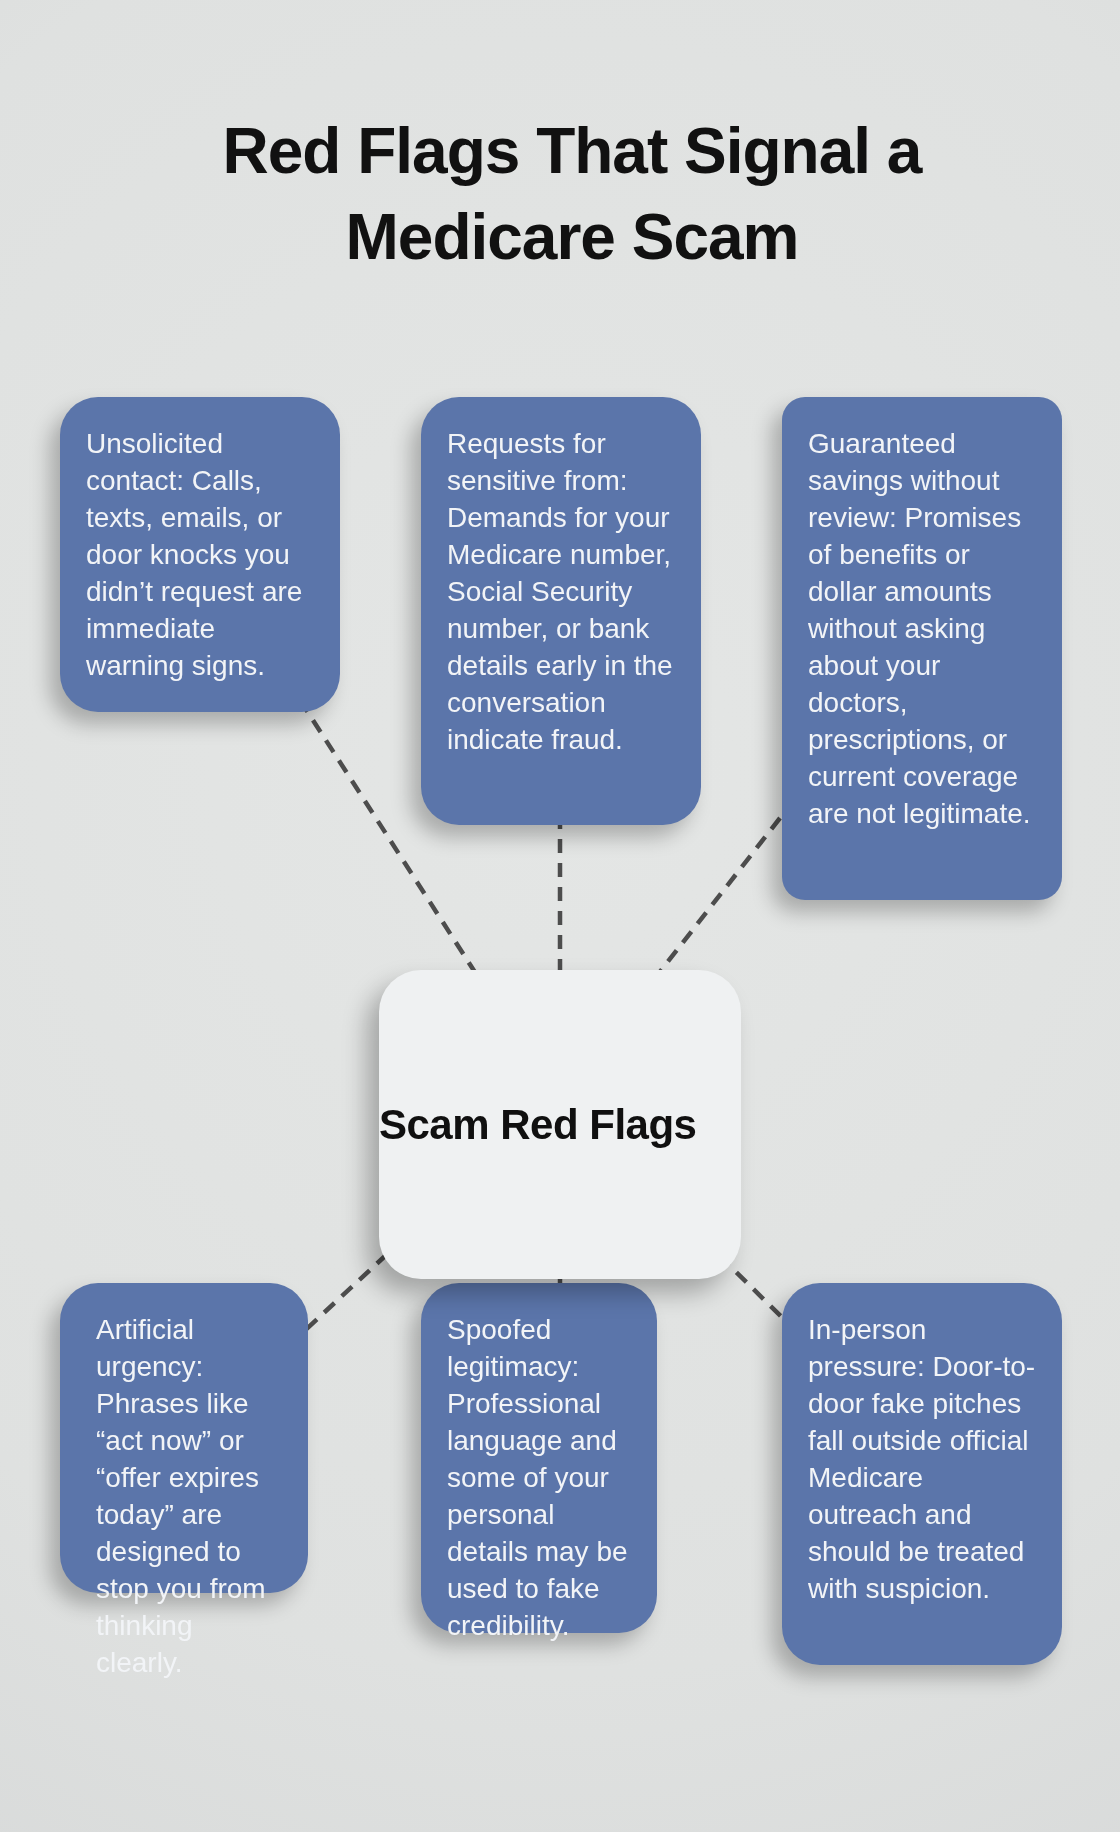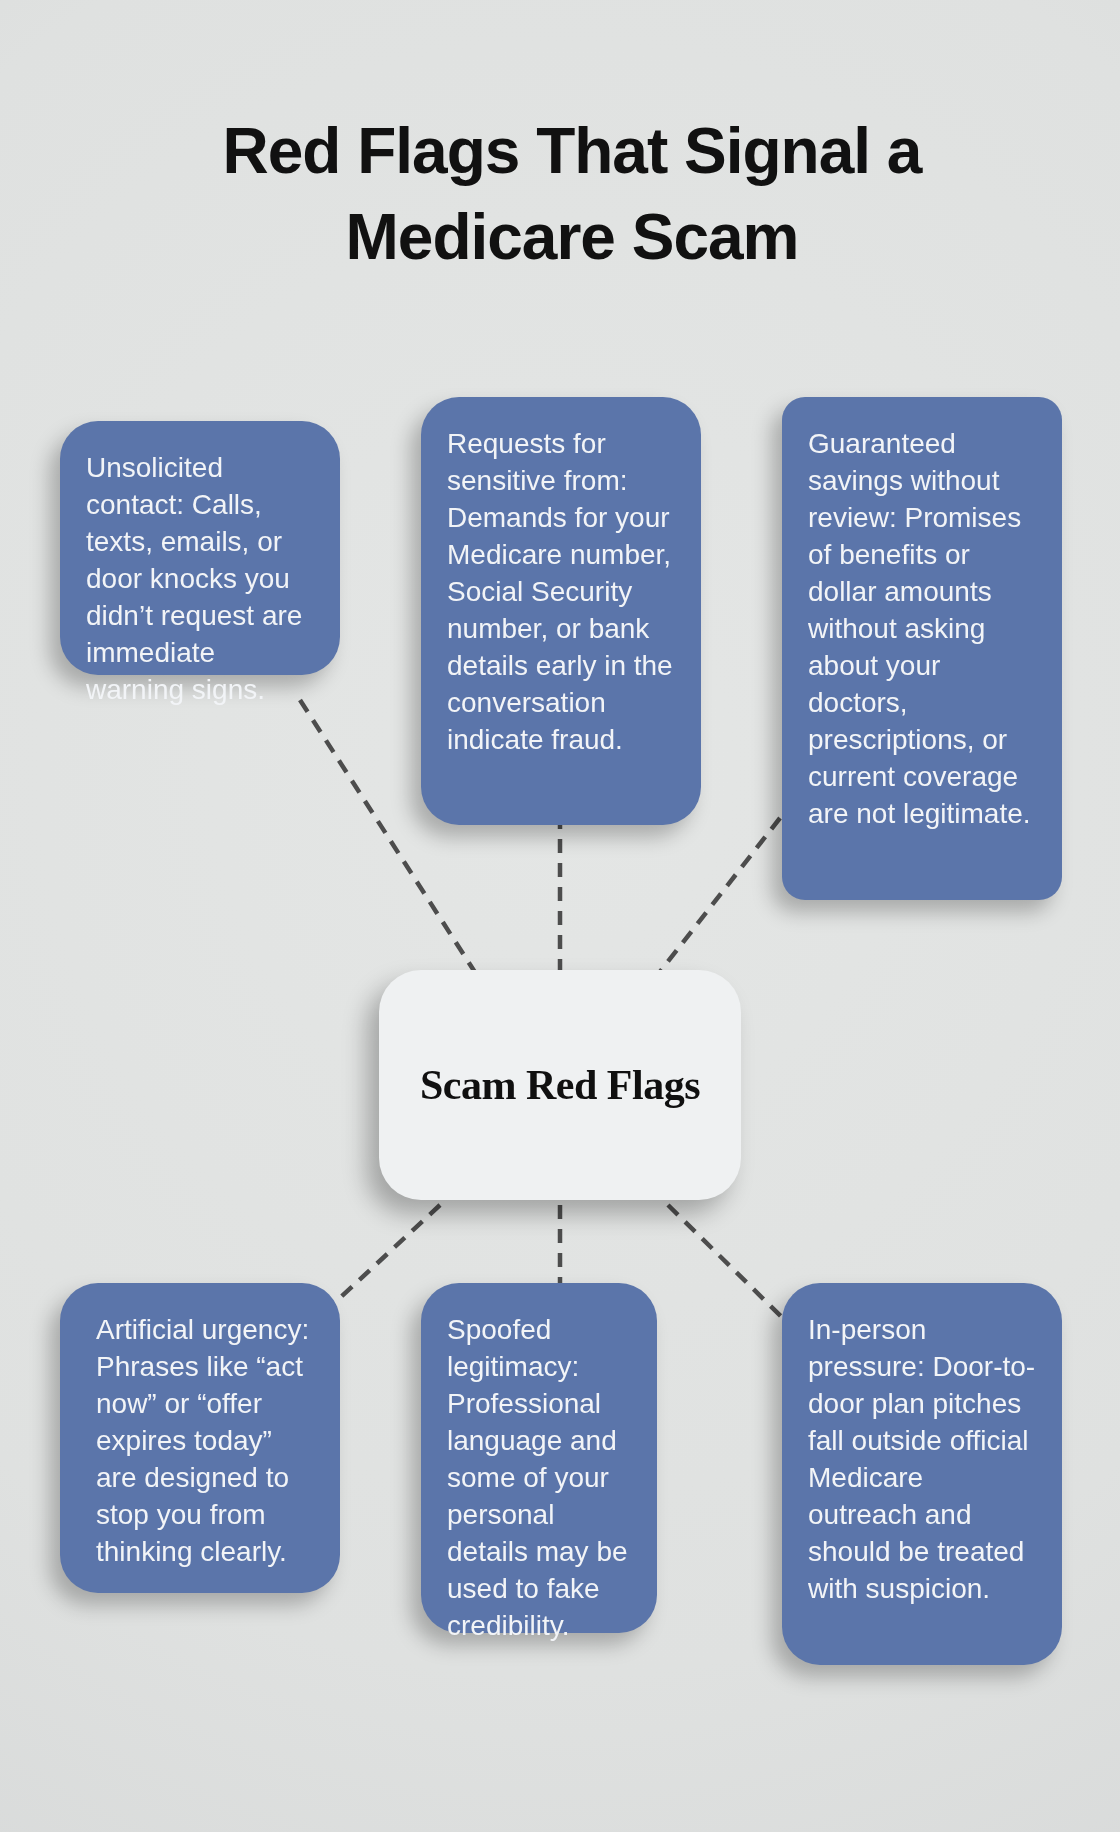--- a/index.html
+++ b/index.html
@@ -53,42 +53,40 @@
     padding: 28px 26px;
     box-shadow: -10px 12px 20px rgba(0, 0, 0, 0.25);
   }
   .flag p {
     margin: 0;
     font-size: 28px;
     line-height: 37px;
     color: var(--box-text, #f2f4f7);
   }
 
-  .n1 { left: 60px;  top: 397px;  width: 280px; height: 254px; margin-top: 24px; }
+  .n1 { left: 60px;  top: 397px;  width: 280px; height: 315px; }
   .n2 { left: 421px; top: 397px;  width: 280px; height: 428px; }
   .n3 { left: 782px; top: 397px;  width: 280px; height: 503px; border-radius: 23px; }
-  .n4 { left: 60px;  top: 1283px; width: 280px; height: 310px; padding-left: 36px; }
+  .n4 { left: 60px;  top: 1283px; width: 248px; height: 310px; padding-left: 36px; }
   .n5 { left: 421px; top: 1283px; width: 236px; height: 350px; }
   .n6 { left: 782px; top: 1283px; width: 280px; height: 382px; }
 
   .center-node {
     position: absolute;
     z-index: 3;
     left: 379px;
     top: 970px;
     width: 362px;
-    height: 230px;
+    height: 309px;
     box-sizing: border-box;
     background: var(--center-bg, #eff1f2);
     border-radius: 42px;
     box-shadow: -12px 14px 24px rgba(0, 0, 0, 0.28);
     display: flex;
     align-items: center;
-    justify-content: center;
-    font-family: Liberation Serif, serif;
   }
   .center-node span {
     font-size: 42px;
     font-weight: 700;
     color: #101010;
     letter-spacing: -0.5px;
   }
 </style>
 </head>
 <body>
@@ -120,20 +118,20 @@
 
   <div class="flag n4">
     <p>Artificial urgency: Phrases like “act now” or “offer expires today” are designed to stop you from thinking clearly.</p>
   </div>
 
   <div class="flag n5">
     <p>Spoofed legitimacy: Professional language and some of your personal details may be used to fake credibility.</p>
   </div>
 
   <div class="flag n6">
-    <p>In-person pressure: Door-to-door plan pitches fall outside official Medicare outreach and should be treated with suspicion.</p>
+    <p>In-person pressure: Door-to-door fake pitches fall outside official Medicare outreach and should be treated with suspicion.</p>
   </div>
 
   <div class="center-node">
     <span>Scam Red Flags</span>
   </div>
 
 </div>
 
 </body></html>

